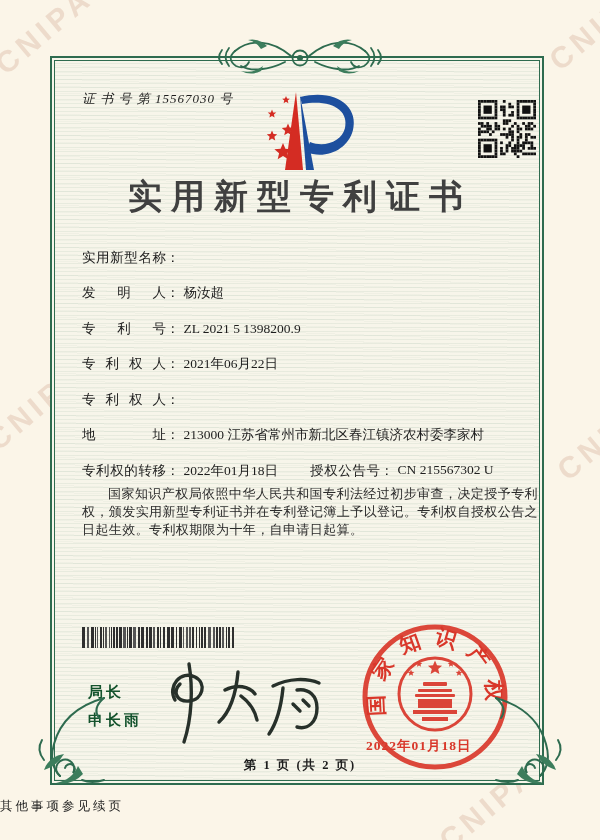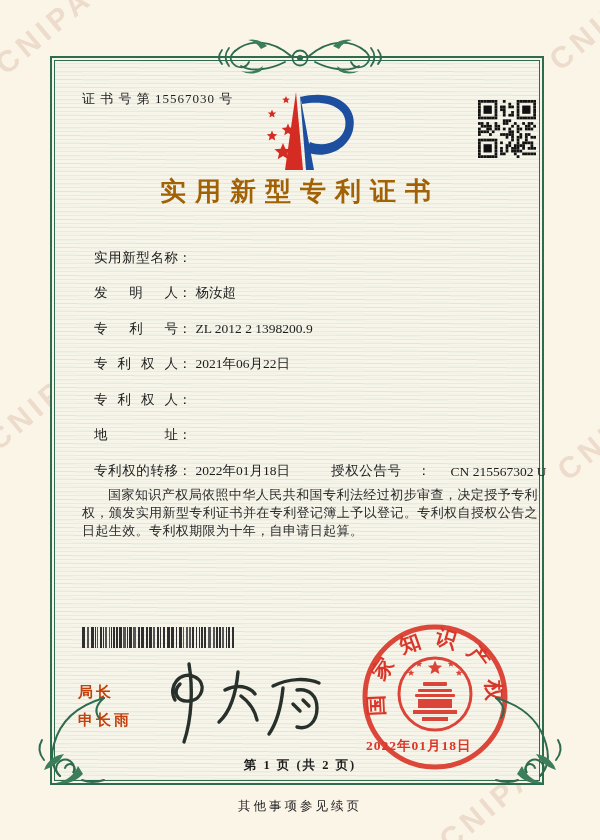--- a/index.html
+++ b/index.html
@@ -21,53 +21,53 @@
     position:absolute;left:50px;top:56px;width:494px;height:729px;
     border:2px solid #2e6b4f;background:#f7f5ea;z-index:2;box-sizing:border-box;
   }
   .frame .inner{
     position:absolute;inset:2px;border:1px solid #2e6b4f;
     background:
       repeating-linear-gradient(0deg, rgba(120,160,136,0.12) 0 1px, rgba(0,0,0,0) 1px 4px),
       repeating-linear-gradient(2deg, rgba(120,160,136,0.06) 0 1px, rgba(0,0,0,0) 1px 7px);
   }
   .content{position:absolute;inset:0;z-index:3;}
-  .cert-no{position:absolute;left:82px;top:90px;font-size:13px;letter-spacing:1px;}
+  .cert-no{position:absolute;left:82px;top:90px;font-size:13px;letter-spacing:1px;font-style:italic;}
   .logo{position:absolute;left:243px;top:86px;}
   .qr{position:absolute;left:478px;top:100px;}
   .title{
     position:absolute;left:0;right:0;top:174px;text-align:center;
-    font-size:26px;font-weight:bold;letter-spacing:9px;color:#a16207;
-  }
-  .fields{position:absolute;left:82px;top:240px;right:64px;font-size:13.5px;margin-left:12px;}
+    font-size:34px;font-weight:bold;letter-spacing:9px;color:#404040;
+  }
+  .fields{position:absolute;left:82px;top:240px;right:64px;font-size:13.5px;}
   .row{height:35.5px;display:flex;align-items:center;position:relative;}
   .lab{display:inline-block;width:84px;text-align:justify;text-align-last:justify;}
   .colon{margin-right:4px;}
   .val{white-space:nowrap;}
-  .grant-right{position:absolute;left:237px;display:flex;align-items:flex-end;gap:16px;}
+  .grant-right{position:absolute;left:228px;display:flex;align-items:flex-start;}
   .grant-right .lab{width:70px;}
   .body-text{position:absolute;left:82px;right:62px;top:486px;}
   .body-text p{
     margin:0;text-indent:2em;font-size:13px;line-height:18.2px;
-    text-align:justify;letter-spacing:0.4px;color:#2a2a2a;
+    text-align:justify;letter-spacing:0.4px;color:#2a2a2a;font-family:Liberation Mono, monospace;
   }
   .barcode{position:absolute;left:82px;top:627px;}
   .signer{
-    position:absolute;left:78px;top:678px;
+    position:absolute;left:88px;top:678px;
     font:bold 15px "Liberation Sans","DejaVu Sans",sans-serif;
-    letter-spacing:3px;line-height:28px;color:#c2410c;
+    letter-spacing:3px;line-height:28px;color:#14532d;
   }
   .signature{position:absolute;left:145px;top:656px;z-index:4;}
   .seal{position:absolute;left:360px;top:622px;z-index:4;}
   .seal-date{
     position:absolute;left:366px;top:737px;z-index:5;
     font-weight:bold;font-size:13.5px;color:#d9372a;letter-spacing:1px;
   }
   .page-num{position:absolute;left:0;right:0;top:757px;text-align:center;font-size:12.5px;letter-spacing:2px;font-weight:bold;}
-  .cont-note{position:absolute;left:0;right:0;top:798px;text-align:center;font-size:12.5px;letter-spacing:3px;z-index:3;}
+  .cont-note{position:absolute;left:0;right:0;top:798px;font-size:12.5px;letter-spacing:3px;z-index:3;}
   .ornament-top{position:absolute;left:205px;top:34px;z-index:4;}
   .flourish{position:absolute;z-index:4;}
   .flourish.bl{left:34px;top:696px;}
   .flourish.br{left:490px;top:696px;transform:scaleX(-1);}
 </style>
 </head>
 <body>
 
 <div class="page">
 
@@ -349,34 +349,35 @@
           <span class="colon">：</span>
       </div>
       <div class="row">
         <span class="lab">发明人</span>
           <span class="colon">：</span>
         <span class="val">杨汝超</span>
       </div>
       <div class="row">
         <span class="lab">专利号</span>
           <span class="colon">：</span>
-        <span class="val">ZL 2012 2 1398200.9</span>
+        <span class="val">ZL 2021 5 1398200.9</span>
       </div>
       <div class="row">
         <span class="lab">专利权人</span>
           <span class="colon">：</span>
         <span class="val">2021年06月22日</span>
       </div>
       <div class="row">
         <span class="lab">专利权人</span>
           <span class="colon">：</span>
       </div>
       <div class="row">
         <span class="lab">地址</span>
           <span class="colon">：</span>
+        <span class="val">213000 江苏省常州市新北区春江镇济农村委李家村</span>
       </div>
       <div class="row">
         <span class="lab">专利权的转移</span>
           <span class="colon">：</span>
         <span class="val">2022年01月18日</span>
         <span class="grant-right">
           <span class="lab">授权公告号</span>
             <span class="colon">：</span>
           <span class="val">CN 215567302 U</span>
         </span>

